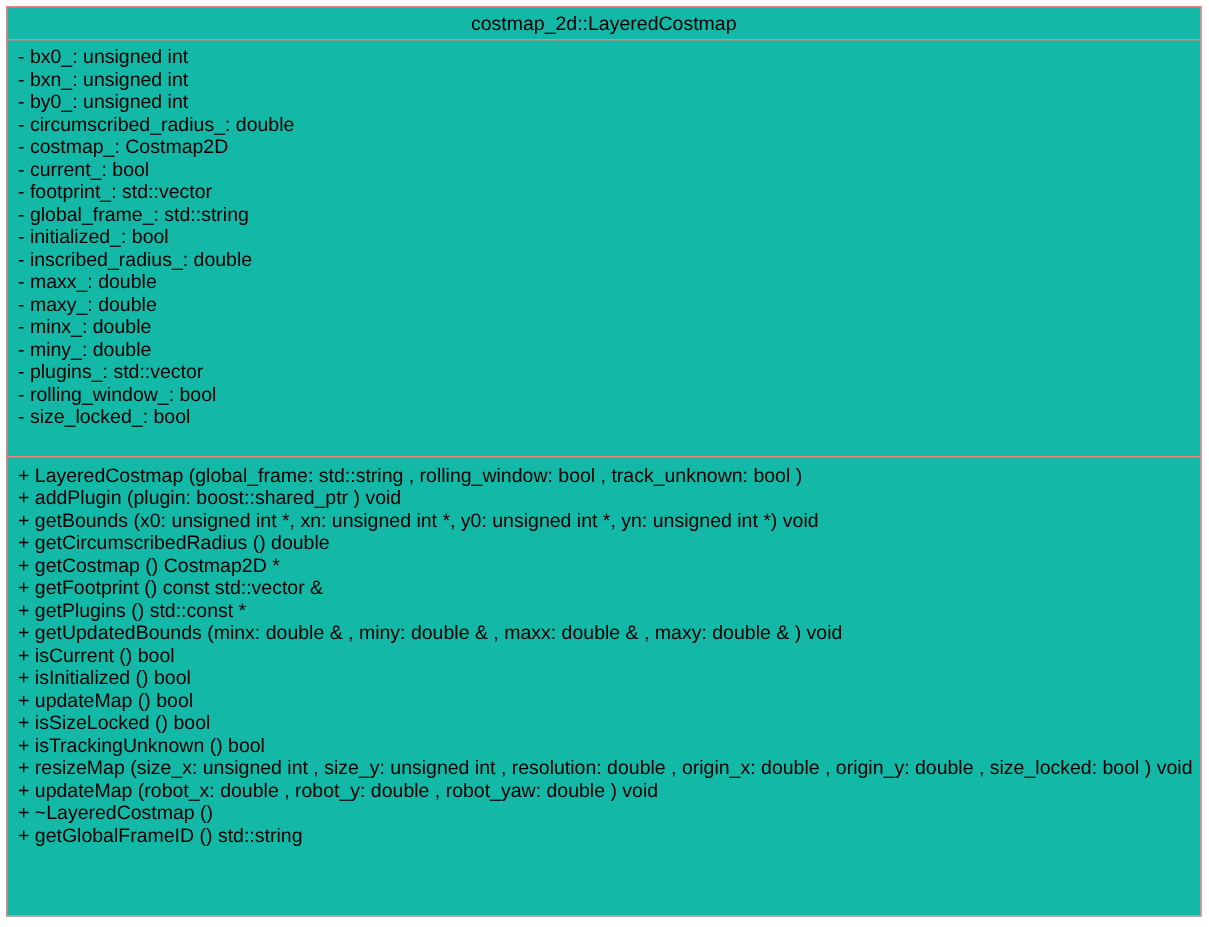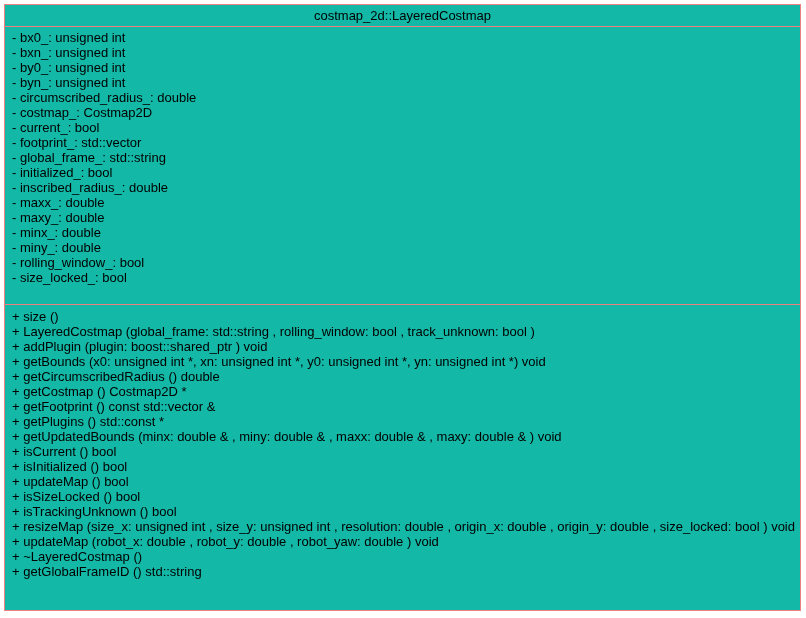--- a/index.html
+++ b/index.html
@@ -51,38 +51,37 @@
 </head>
 <body>
 
 <div class="uml-class">
   <div class="uml-title">costmap_2d::LayeredCostmap</div>
 
   <div class="uml-attributes">
     <div class="uml-line">- bx0_: unsigned int</div>
     <div class="uml-line">- bxn_: unsigned int</div>
     <div class="uml-line">- by0_: unsigned int</div>
-    <div class="uml-line">- byn_: unsigned int</div>
     <div class="uml-line">- circumscribed_radius_: double</div>
     <div class="uml-line">- costmap_: Costmap2D</div>
     <div class="uml-line">- current_: bool</div>
     <div class="uml-line">- footprint_: std::vector</div>
     <div class="uml-line">- global_frame_: std::string</div>
     <div class="uml-line">- initialized_: bool</div>
     <div class="uml-line">- inscribed_radius_: double</div>
     <div class="uml-line">- maxx_: double</div>
     <div class="uml-line">- maxy_: double</div>
     <div class="uml-line">- minx_: double</div>
     <div class="uml-line">- miny_: double</div>
+    <div class="uml-line">- plugins_: std::vector</div>
     <div class="uml-line">- rolling_window_: bool</div>
     <div class="uml-line">- size_locked_: bool</div>
   </div>
 
   <div class="uml-methods">
-    <div class="uml-line">+ size ()</div>
     <div class="uml-line">+ LayeredCostmap (global_frame: std::string , rolling_window: bool , track_unknown: bool )</div>
     <div class="uml-line">+ addPlugin (plugin: boost::shared_ptr ) void</div>
     <div class="uml-line">+ getBounds (x0: unsigned int *, xn: unsigned int *, y0: unsigned int *, yn: unsigned int *) void</div>
     <div class="uml-line">+ getCircumscribedRadius () double</div>
     <div class="uml-line">+ getCostmap () Costmap2D *</div>
     <div class="uml-line">+ getFootprint () const std::vector &amp;</div>
     <div class="uml-line">+ getPlugins () std::const *</div>
     <div class="uml-line">+ getUpdatedBounds (minx: double &amp; , miny: double &amp; , maxx: double &amp; , maxy: double &amp; ) void</div>
     <div class="uml-line">+ isCurrent () bool</div>
     <div class="uml-line">+ isInitialized () bool</div>

